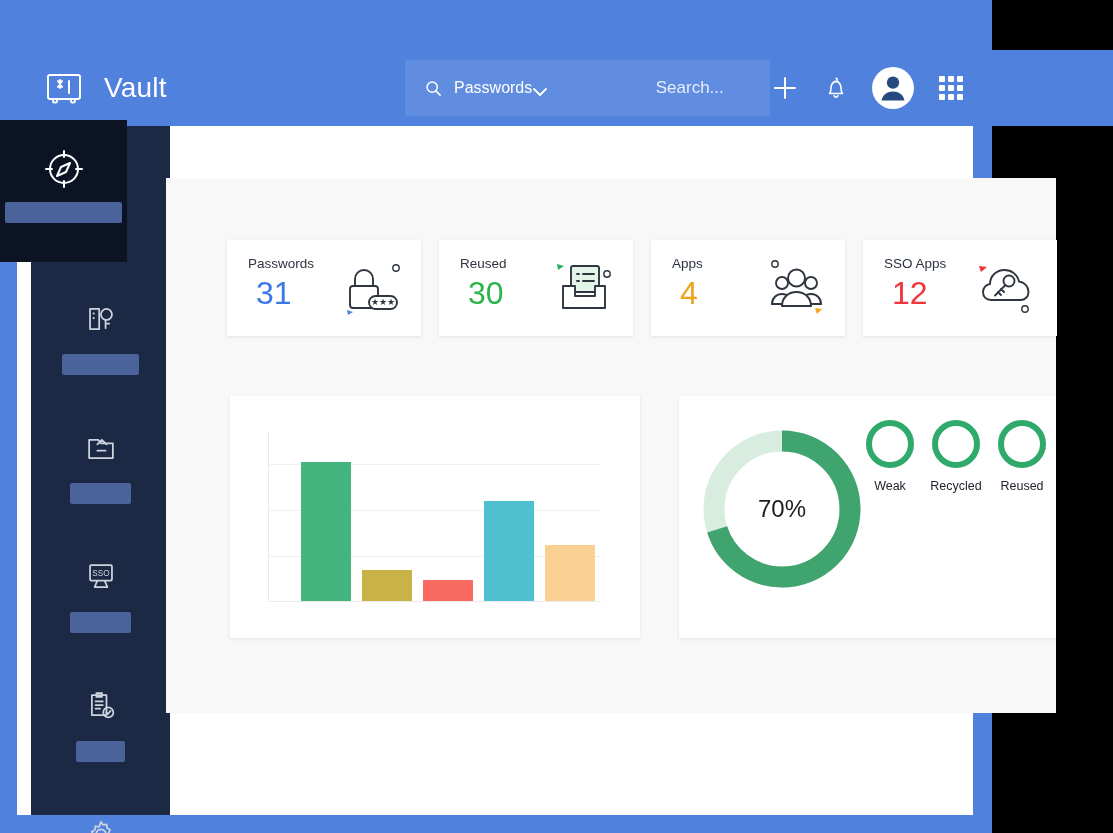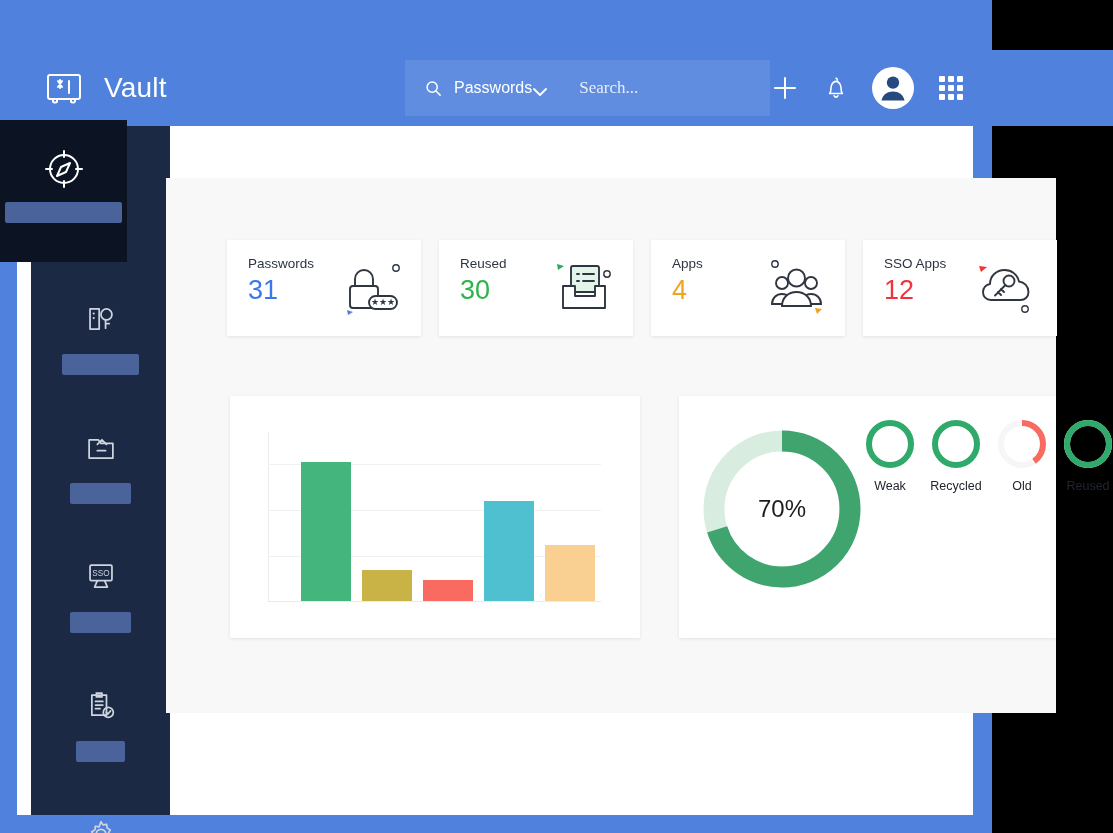--- a/index.html
+++ b/index.html
@@ -48,21 +48,22 @@
     display: flex; align-items: center;
   }
   .scope-box { display: flex; align-items: center; width: 180px; padding-left: 20px; }
   .search-icon { width: 17px; height: 17px; flex: 0 0 auto; }
   .scope-label { color: #ffffff; font-size: 16px; margin-left: 12px; }
   .chevron { margin-left: auto; margin-right: 14px; width: 16px; height: 10px; }
   .scope-divider { width: 1px; height: 34px; background: rgba(255,255,255,0.45); }
   .search-input {
     flex: 1; border: 0; background: transparent; outline: none;
     color: #ffffff; font-size: 17px; padding-left: 17px;
-    font-family: Liberation Serif, serif;
+    font-family: Liberation Sans, sans-serif;
+    text-align: center;
   }
   .search-input::placeholder { color: rgba(255,255,255,0.85); }
 
   
   .top-actions {
     position: absolute; left: 770px; top: 60px;
     height: 56px; display: flex; align-items: center; gap: 24px;
   }
   .ticon { cursor: pointer; display: flex; align-items: center; justify-content: center; }
   .avatar-circle {
@@ -105,21 +106,21 @@
   .stats-row {
     position: absolute; left: 61px; top: 62px;
     width: 831px; display: flex; gap: 18px;
   }
   .stat-card {
     width: 194px; height: 96px; background: #ffffff;
     box-shadow: 0 1px 3px rgba(30,40,60,.10);
     position: relative; padding: 16px 0 0 21px;
   }
   .stat-label { font-size: 13.5px; color: #2d3440; font-weight: 400; }
-  .stat-value { font-size: 27px; margin-top: 5px; font-weight: 400; line-height: 1.1; }
+  .stat-value { font-size: 32px; margin-top: 5px; font-weight: 400; line-height: 1.1; margin-left: 8px; }
   .stat-art {
     position: absolute; right: 8px; top: 12px; width: 82px; height: 74px;
   }
 
   
   .chart-card {
     position: absolute; background: #ffffff;
     box-shadow: 0 1px 3px rgba(30,40,60,.10);
   }
   #bar-card  { left: 64px;  top: 218px; width: 410px; height: 242px; }
@@ -398,27 +399,20 @@
         </div>
 
         <div class="mini-item">
           <svg viewBox="0 0 52 52" width="52" height="52">
             <circle cx="26" cy="26" r="21" fill="none" stroke="#f4f4f5" stroke-width="6"></circle>
             <circle cx="26" cy="26" r="21" fill="none" stroke="#2faa6a" stroke-width="6" stroke-dasharray="131.9 0" transform="rotate(-90 26 26)"></circle>
           </svg>
           <span class="mini-caption">Recycled</span>
         </div>
 
-        <div class="mini-item">
-          <svg viewBox="0 0 52 52" width="52" height="52">
-            <circle cx="26" cy="26" r="21" fill="none" stroke="#f6f6f7" stroke-width="6"></circle>
-            <circle cx="26" cy="26" r="21" fill="none" stroke="#f96b61" stroke-width="6" stroke-dasharray="52.8 79.1" transform="rotate(-90 26 26)"></circle>
-          </svg>
-          <span class="mini-caption">Old</span>
-        </div>
 
         <div class="mini-item">
           <svg viewBox="0 0 52 52" width="52" height="52">
             <circle cx="26" cy="26" r="21" fill="none" stroke="#f4f4f5" stroke-width="6"></circle>
             <circle cx="26" cy="26" r="21" fill="none" stroke="#2faa6a" stroke-width="6" stroke-dasharray="131.9 0" transform="rotate(-90 26 26)"></circle>
           </svg>
           <span class="mini-caption">Reused</span>
         </div>
       </div>
     </div>

